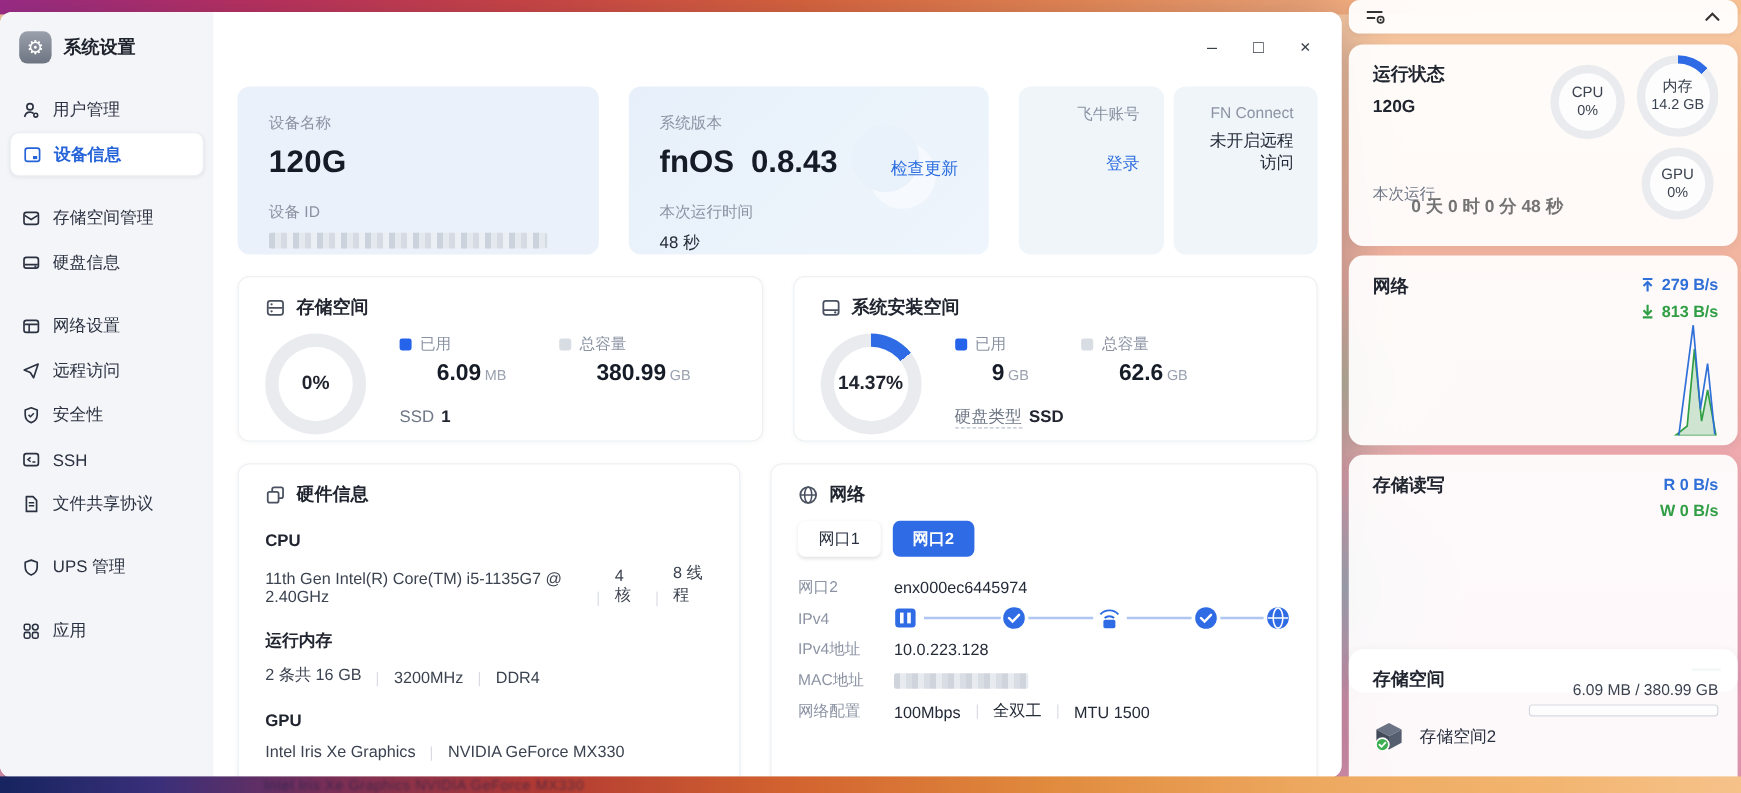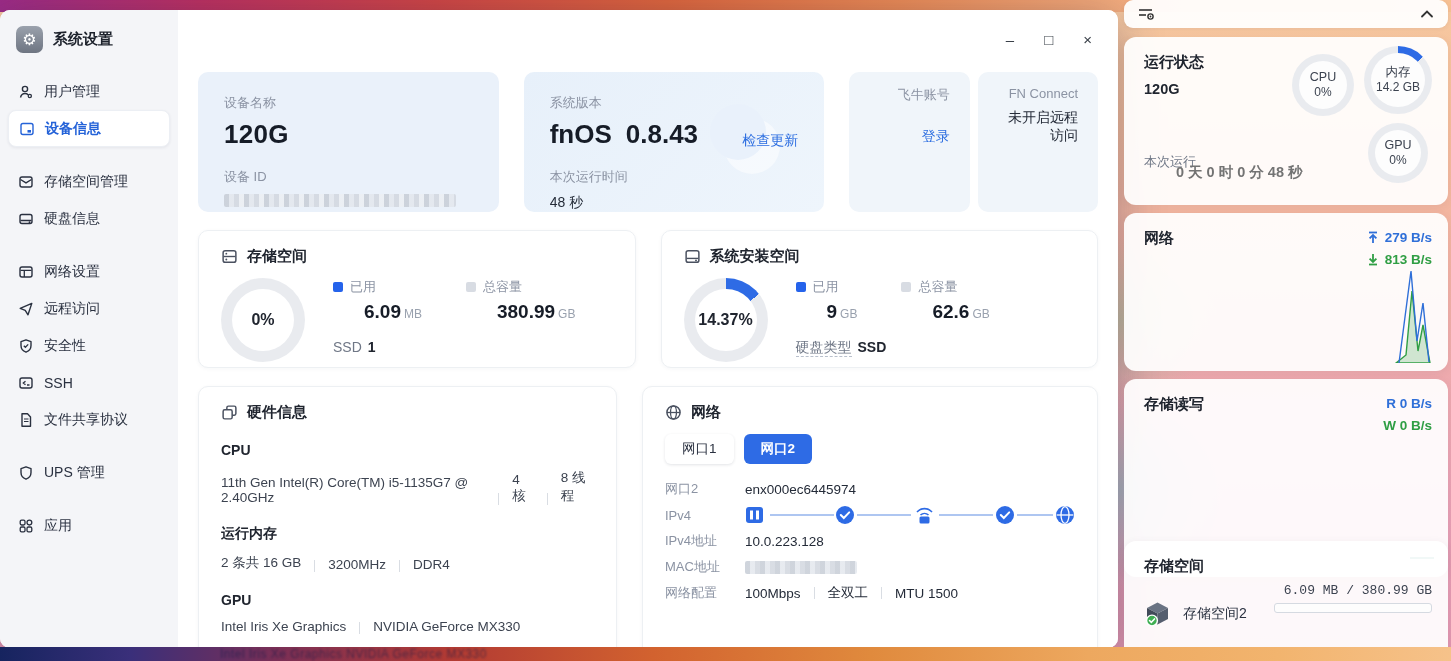--- a/index.html
+++ b/index.html
@@ -148,21 +148,21 @@
   .rates { position:absolute; right:16px; top:13px; text-align:right; }
   .rate { display:flex; align-items:center; justify-content:flex-end; gap:6px;
     font-size:13.5px; font-weight:bold; height:22px; }
   .rate.up { color:#2f6fd8; }
   .rate.down { color:#2f9e44; }
   .spark { position:absolute; right:10px; bottom:8px; }
   .flat-dash { position:absolute; right:14px; bottom:18px; width:24px; height:2px; background:#3f9e8a; }
 
   .vol-row { display:flex; align-items:center; gap:12px; margin-top:24px; }
   .vol-name { font-size:14px; color:#2a3140; }
-  .vol-right { position:absolute; right:16px; top:42px; text-align:right;font-family:Liberation Mono, monospace; }
+  .vol-right { position:absolute; right:16px; top:26px; text-align:right; }
   .vol-usage { font-size:13px; color:#3c4350; }
   .vol-bar { margin-top:5px; width:158px; height:10px; border:1px solid #d5dae1;
     border-radius:3px; background:#fdfdfd; }
 </style>
 </head>
 <body>
 
 <div class="wall-top"></div>
 
 <div class="window">

